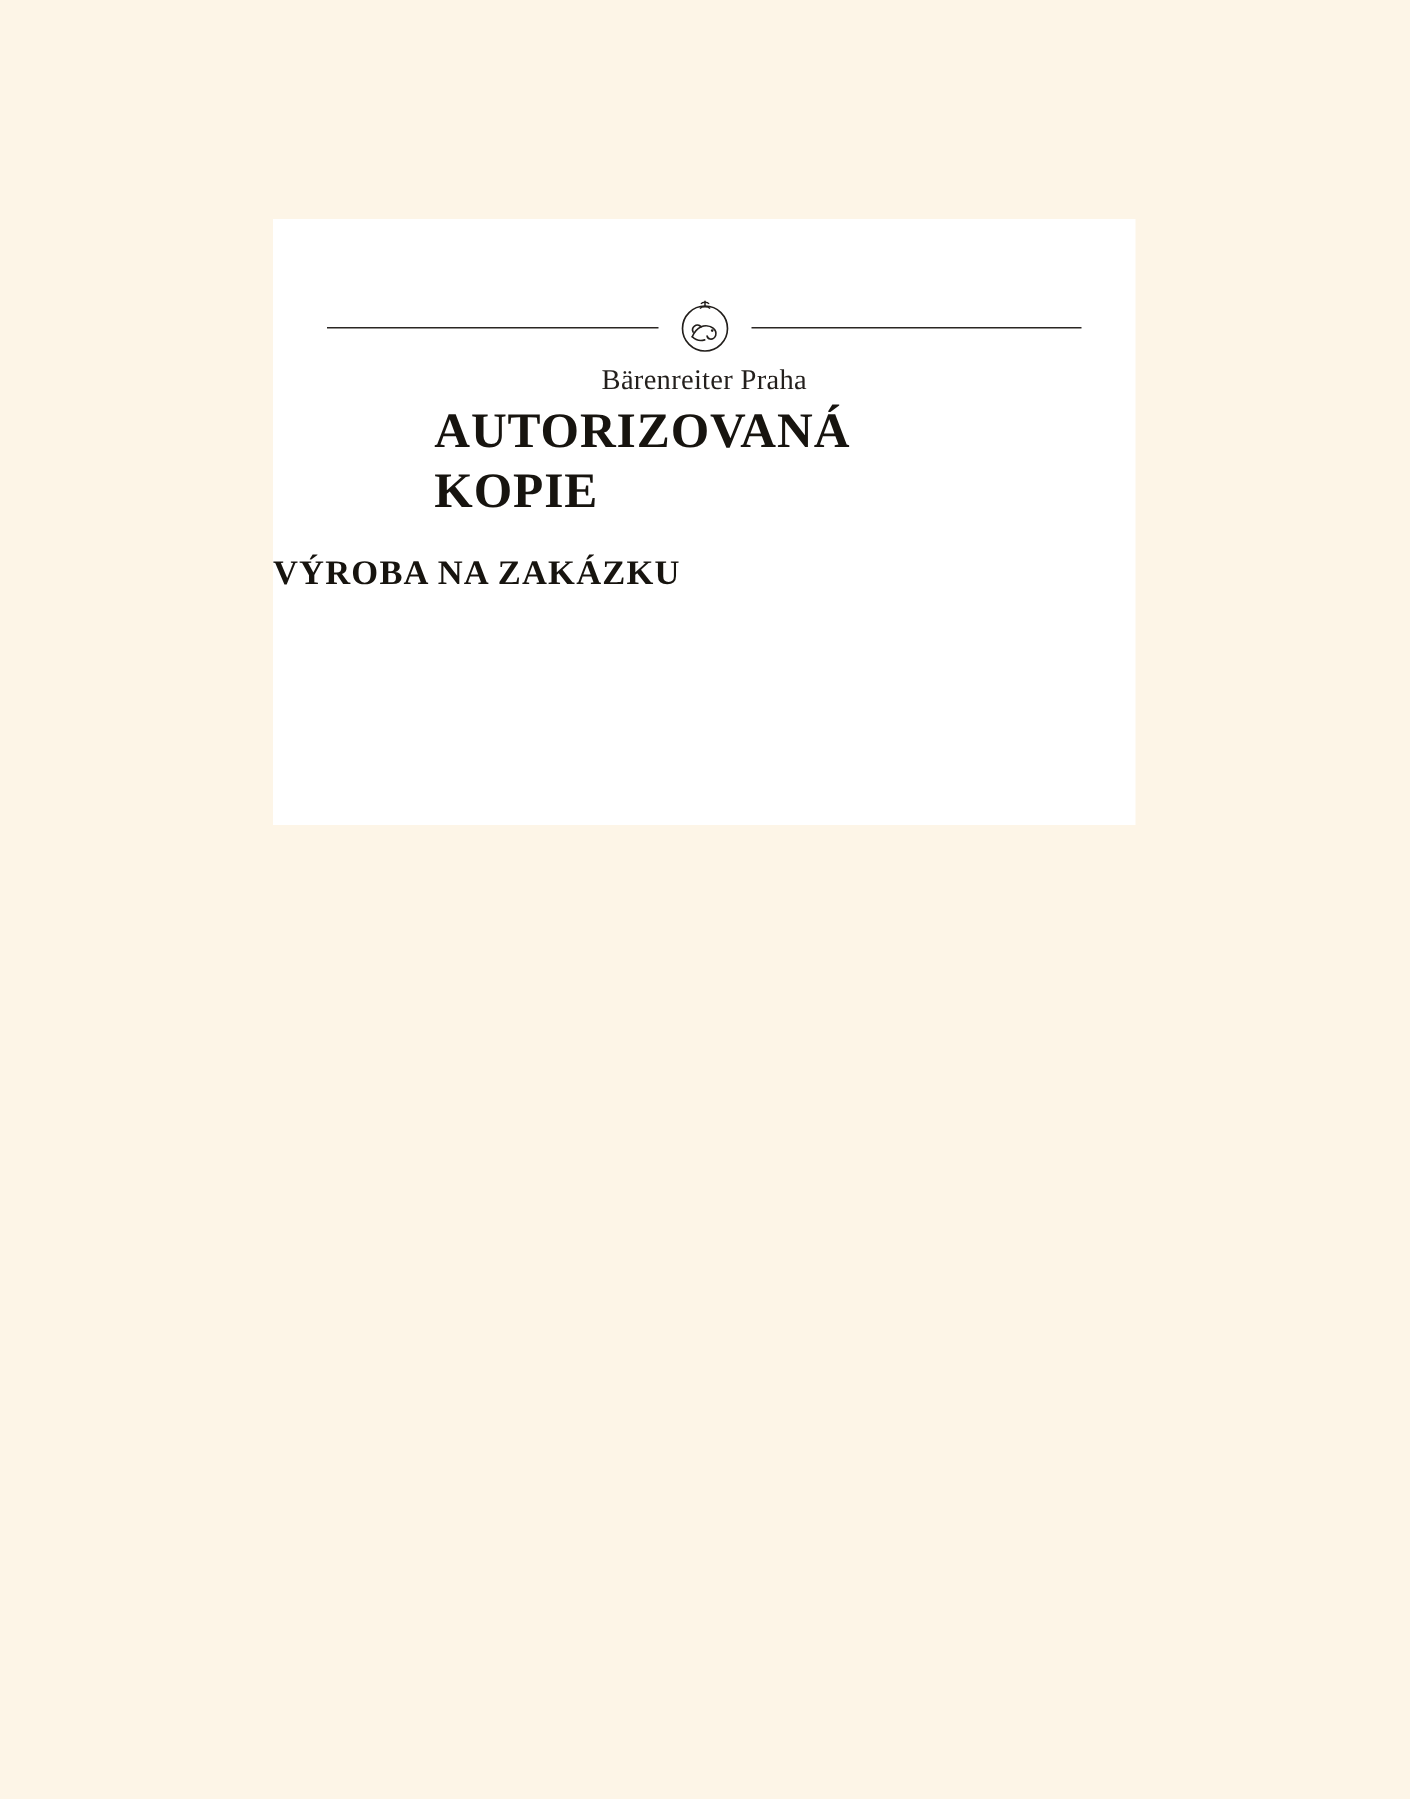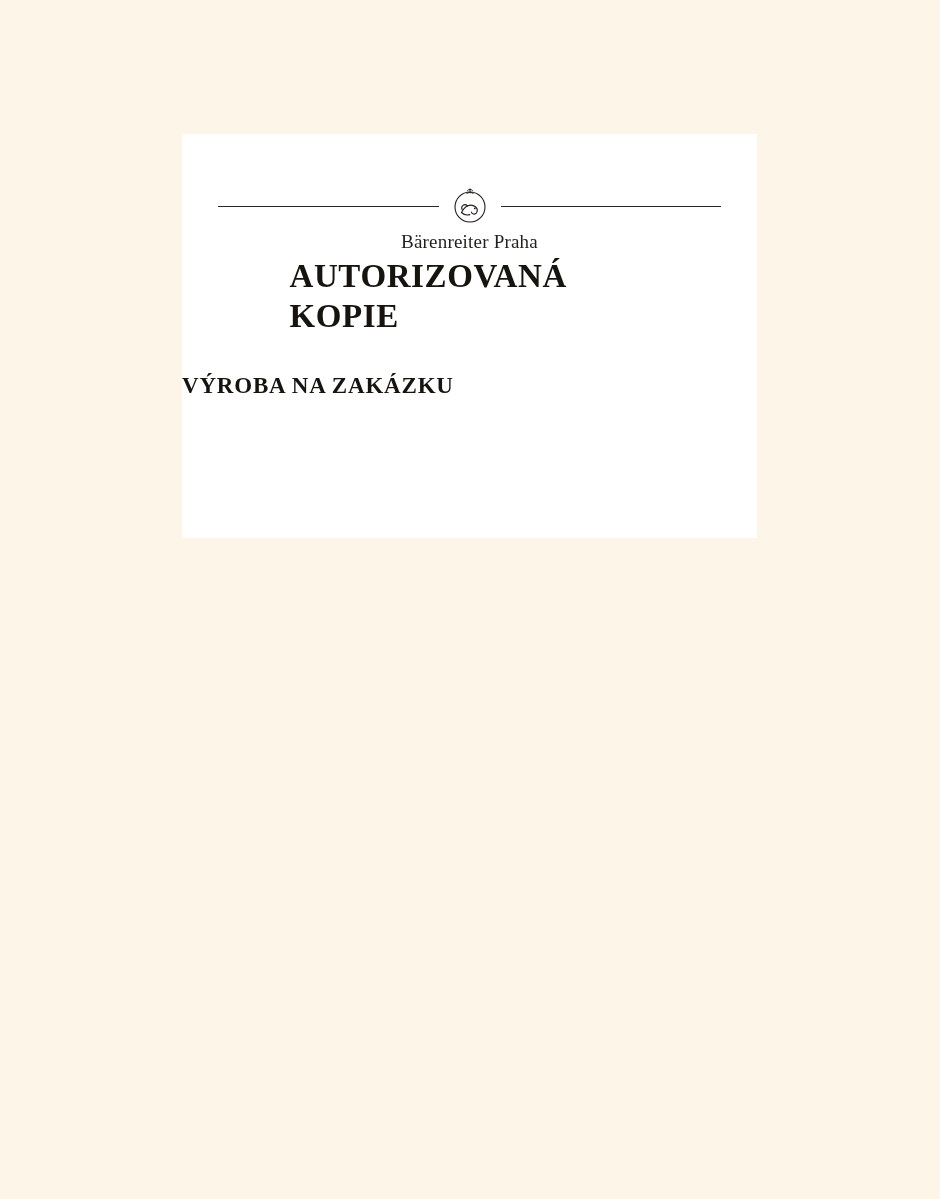--- a/index.html
+++ b/index.html
@@ -17,21 +17,21 @@
   .page {
     position: relative;
     width: 940px;
     height: 1199px;
   }
 
   
   .doc-card {
     position: absolute;
     left: 182px;
-    top: 134px;
+    top: 146px;
     width: 575px;
     height: 404px;
     background: #ffffff;
   }
 
   
   .publisher-block {
     position: absolute;
     left: 0;
     top: 50px;
@@ -92,21 +92,21 @@
     max-width: 360px;
     margin: 0 auto;
   }
 
   .stamp-sub {
     font-family: "Liberation Serif", serif;
     font-weight: bold;
     font-size: 23px;
     letter-spacing: 0.8px;
     color: #17140f;
-    margin-top: 36px;
+    margin-top: 20px;
   }
 </style>
 </head>
 <body>
 
 <div class="page">
 
   <div class="doc-card">
 
     <div class="publisher-block">

